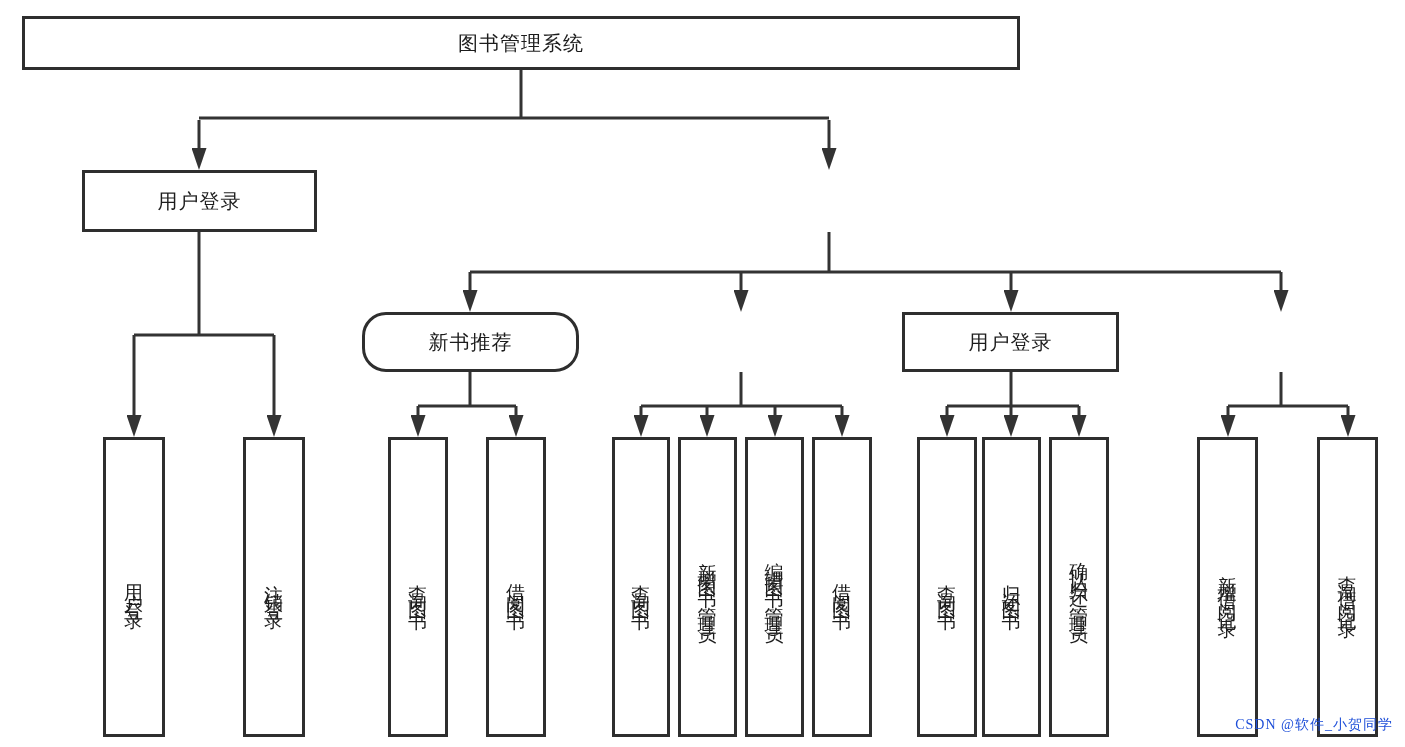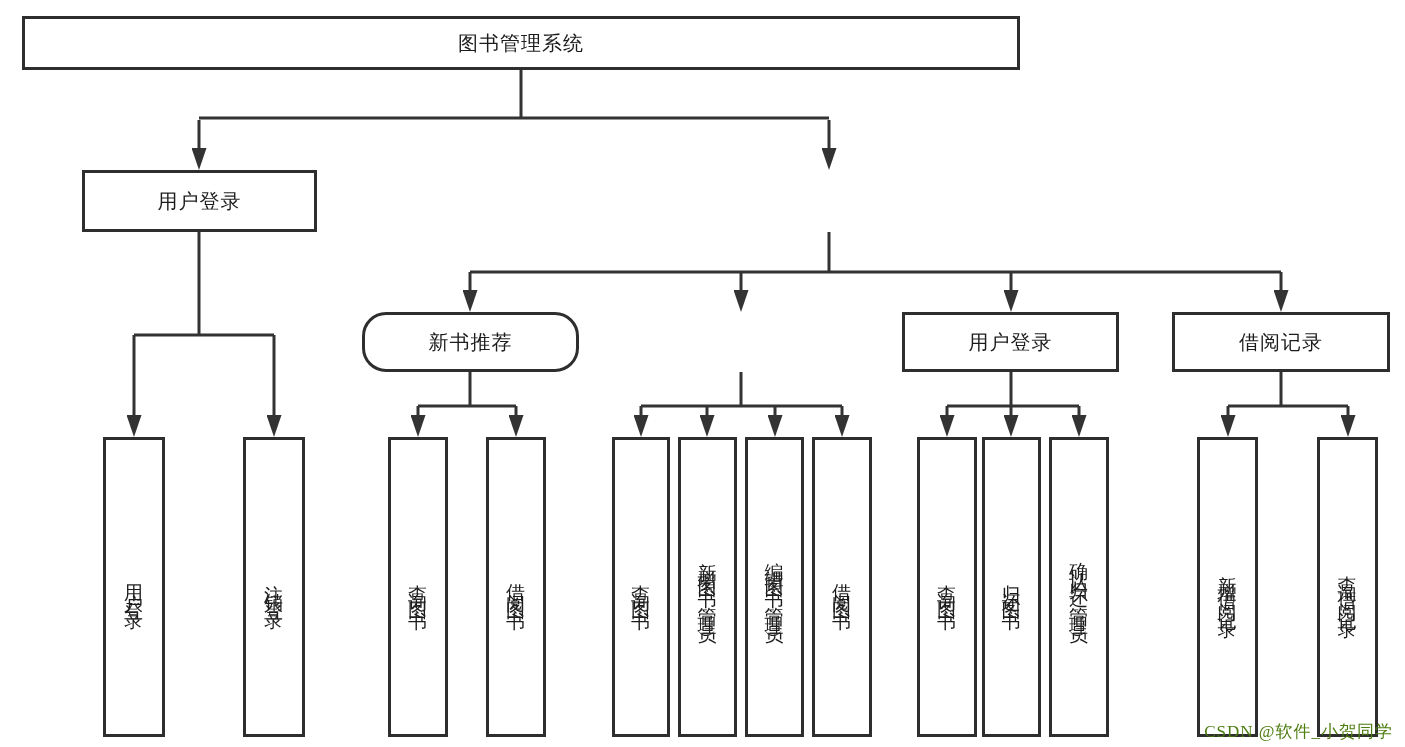--- a/index.html
+++ b/index.html
@@ -34,23 +34,23 @@
     writing-mode: vertical-lr;
     text-orientation: mixed;
     font-size: 19px;
     letter-spacing: 9px;
     line-height: 1;
     white-space: nowrap;
   }
   .watermark {
     position: absolute;
     right: 12px;
-    bottom: 4px;
-    font-size: 17px;
-    color: #4d7c0f;
+    bottom: 13px;
+    font-size: 14px;
+    color: #1d4ed8;
     letter-spacing: 1px;
     z-index: 5;
     background: transparent;
   }
 </style>
 </head>
 <body>
 
 <div class="canvas">
 
@@ -111,23 +111,20 @@
   <div class="node" style="left:82px; top:170px; width:235px; height:62px;">
     <span>用户登录</span>
   </div>
 
   <div class="node" style="left:362px; top:312px; width:217px; height:60px;border-radius:24px;">
     <span>新书推荐</span>
   </div>
   <div class="node" style="left:902px; top:312px; width:217px; height:60px;">
     <span>用户登录</span>
   </div>
-  <div class="node" style="left:1172px; top:312px; width:218px; height:60px;">
-    <span>借阅记录</span>
-  </div>
 
   <div class="node leaf" style="left:103px; top:437px; width:62px; height:300px;">
     <span class="vtext">用户登录</span>
   </div>
   <div class="node leaf" style="left:243px; top:437px; width:62px; height:300px;">
     <span class="vtext">注销登录</span>
   </div>
 
   <div class="node leaf" style="left:388px; top:437px; width:60px; height:300px;">
     <span class="vtext">查询图书</span>

